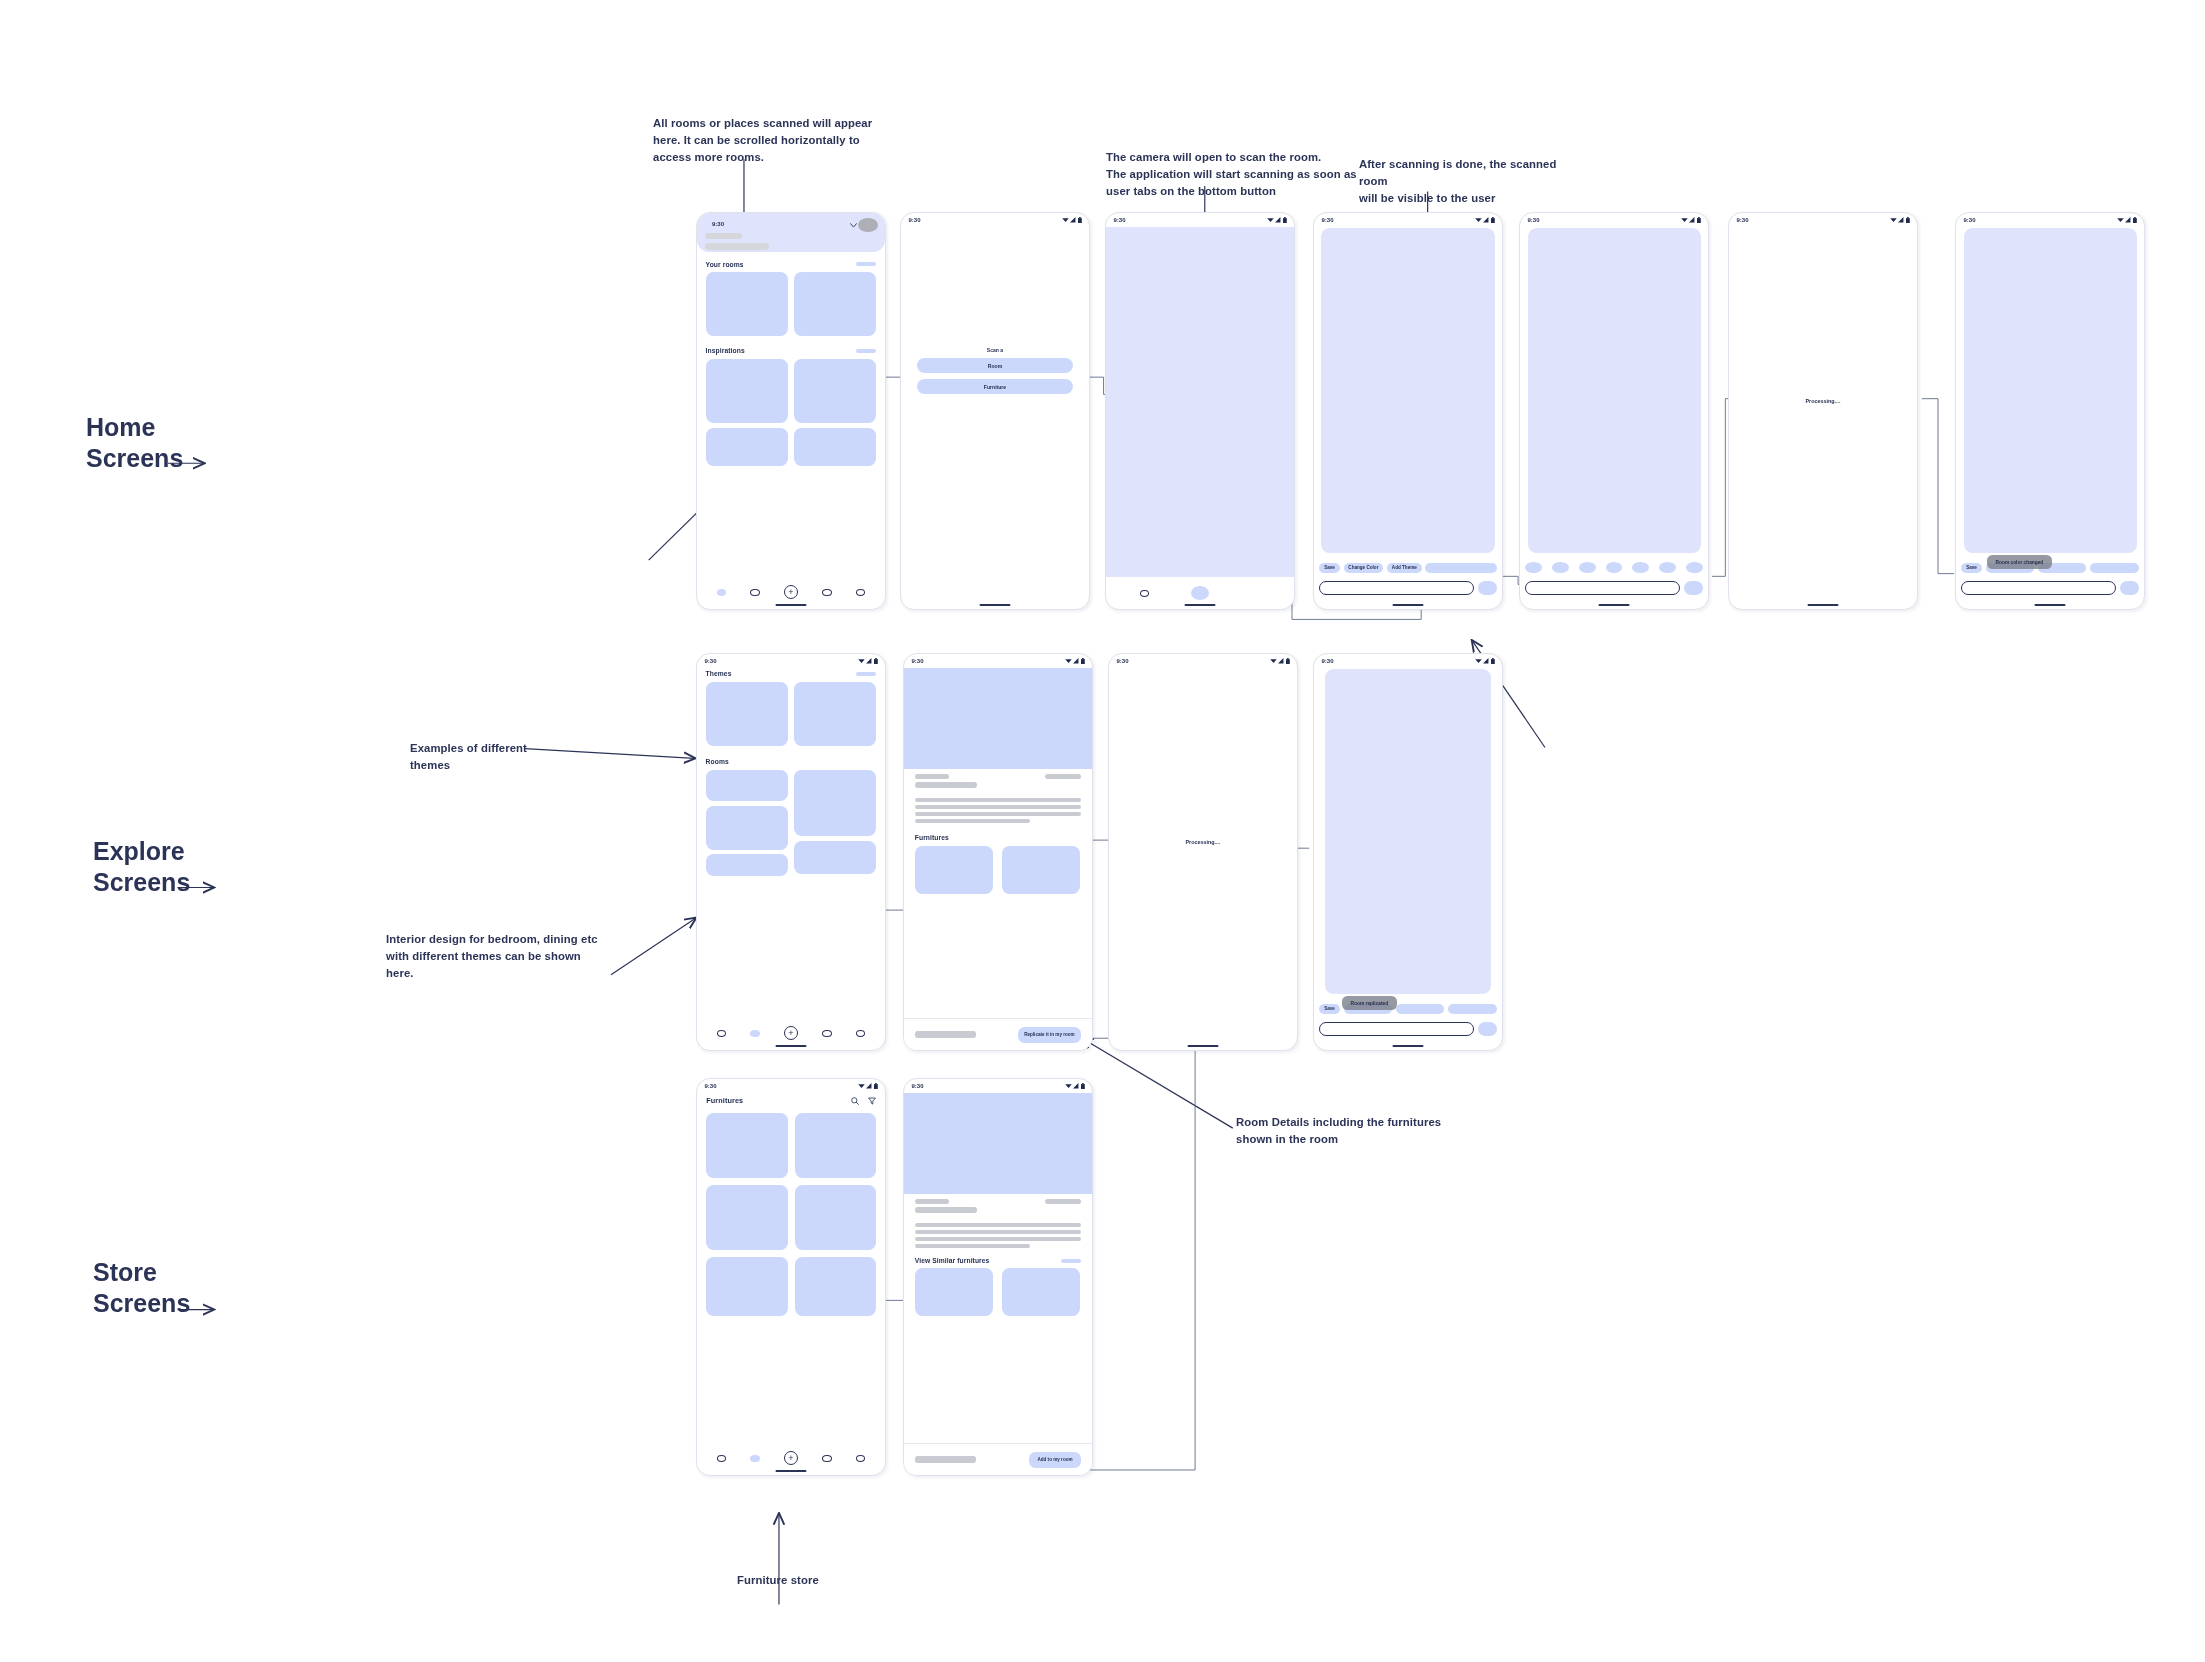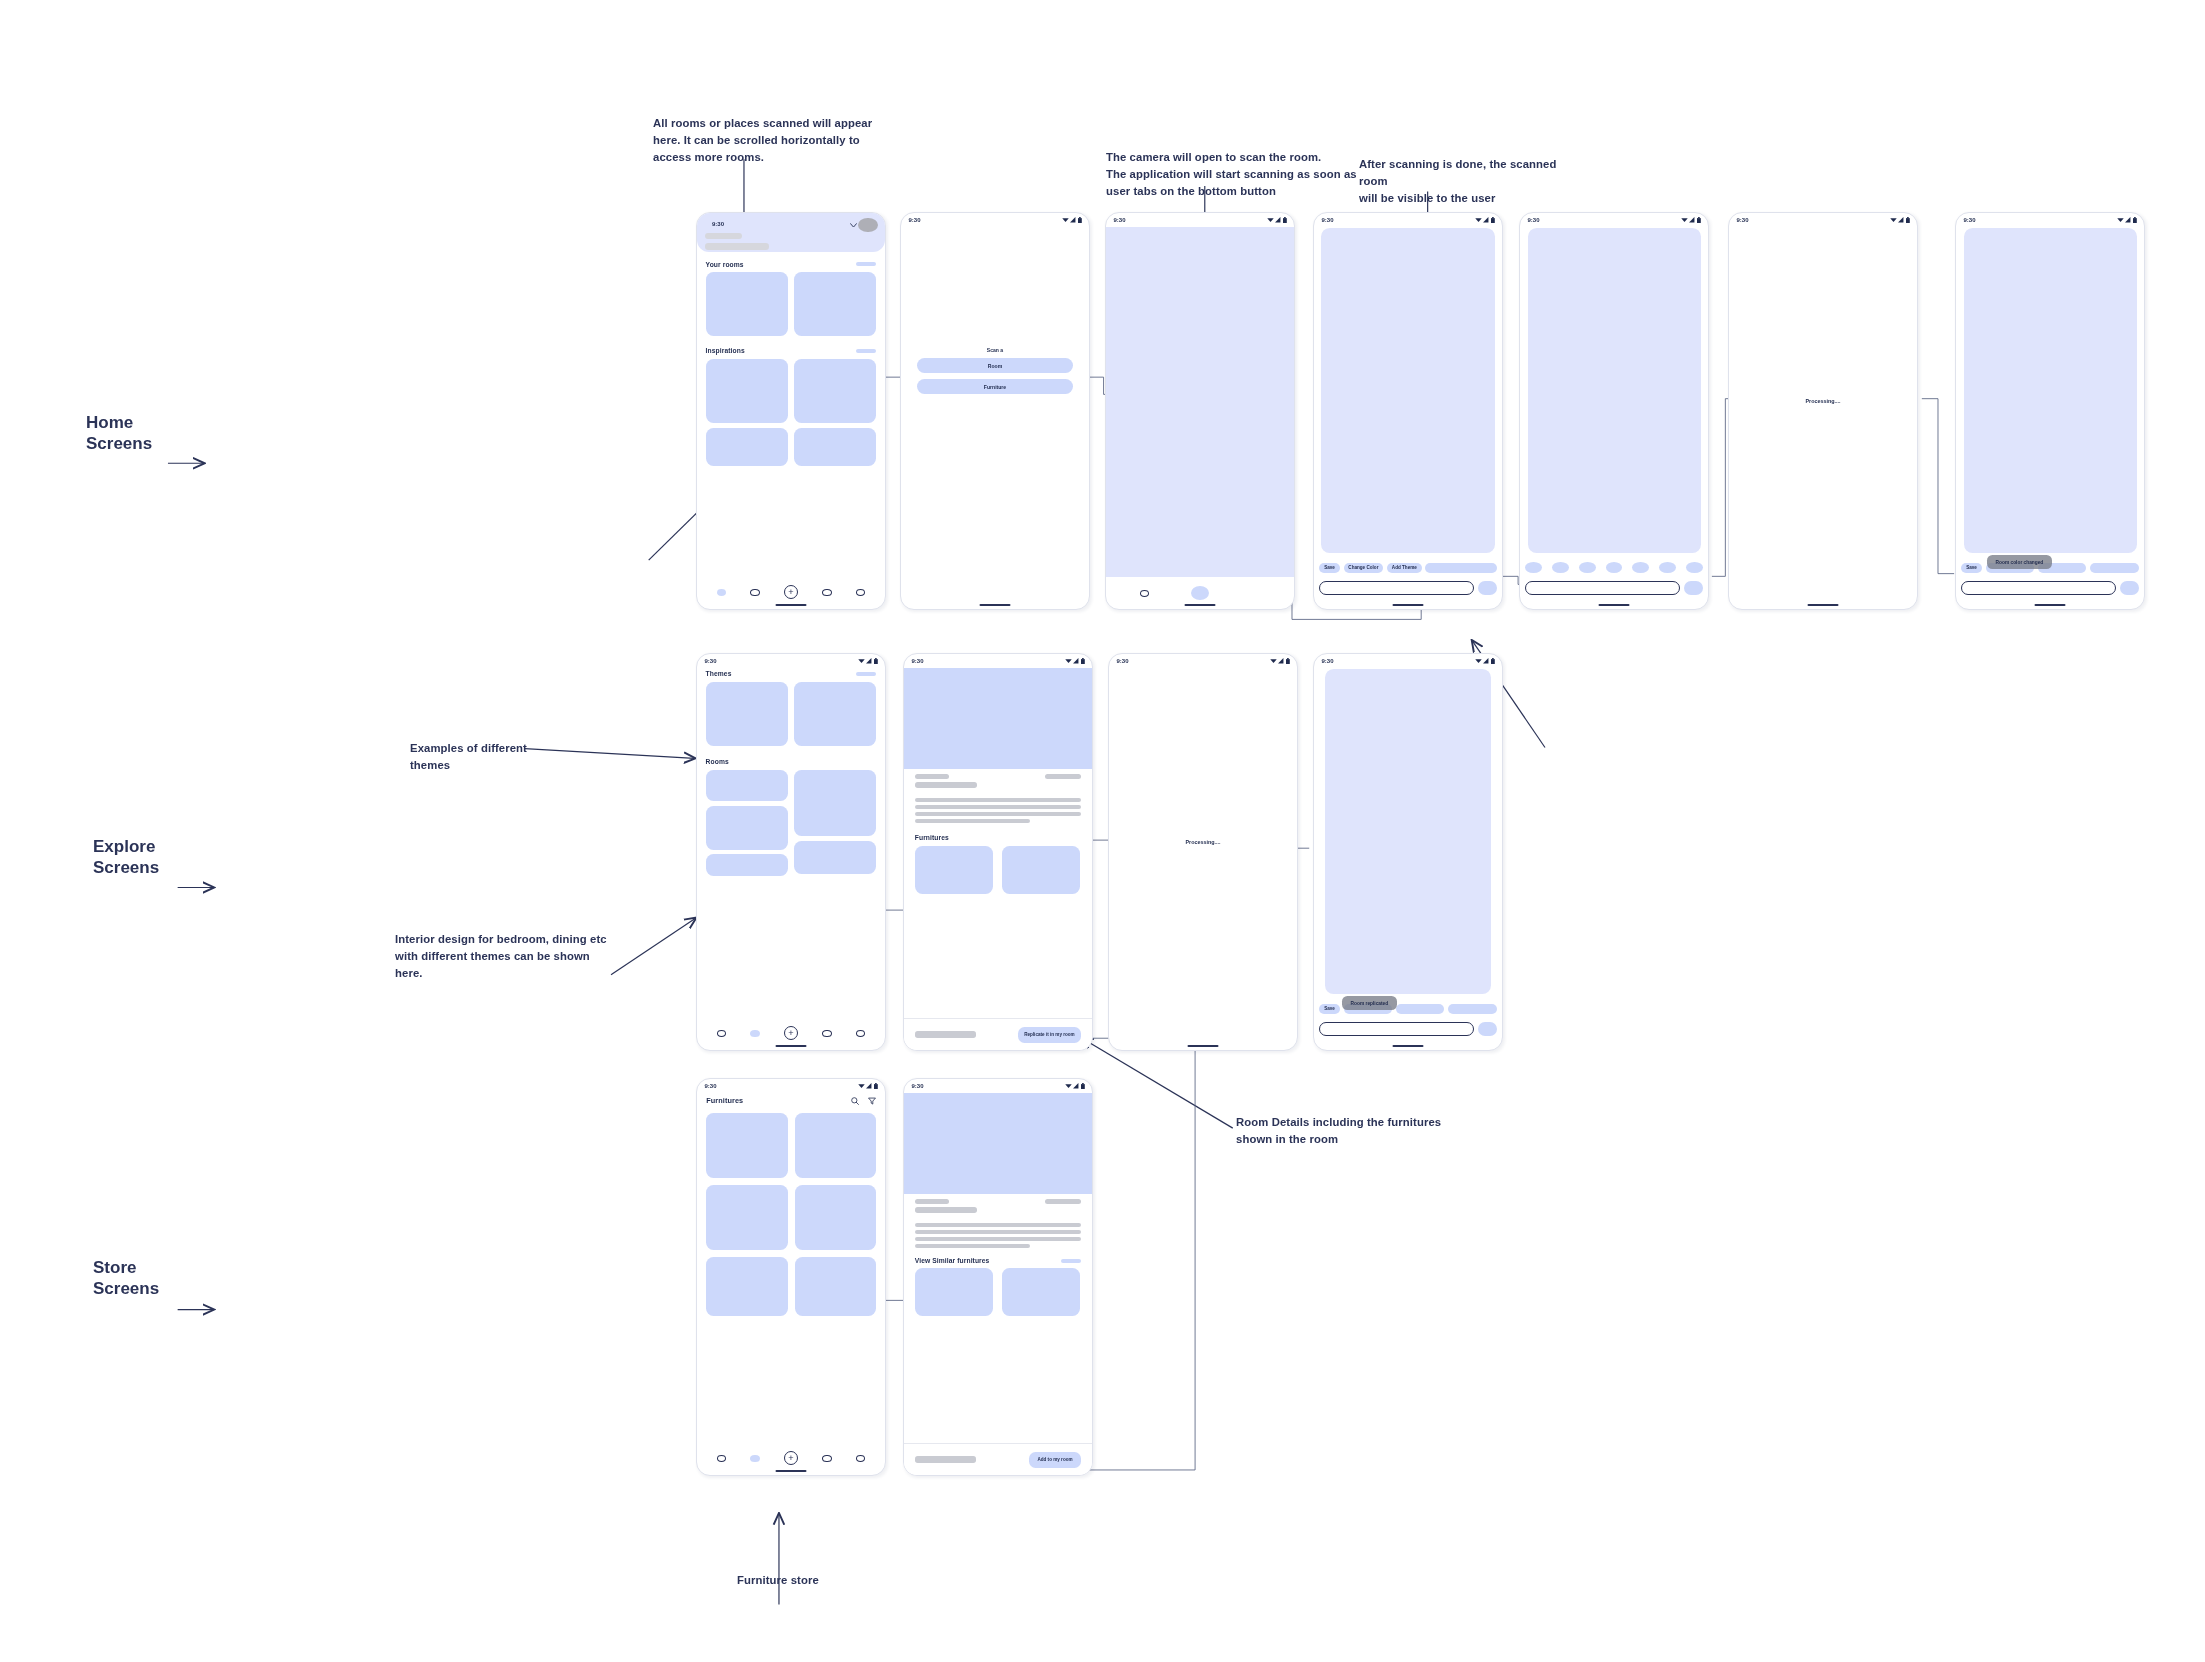--- a/index.html
+++ b/index.html
@@ -17,21 +17,21 @@
     color: #2b3357;
     font-size: 11.3px;
     line-height: 1.52;
     font-weight: 600;
     letter-spacing: 0.1px;
     white-space: pre-line;
   }
   .section-label {
     position: absolute;
     color: #2b3357;
-    font-size: 17px;
+    font-size: 25px;
     line-height: 1.24;
     font-weight: 600;
     white-space: pre-line;
   }
 
   
   .phone {
     position: absolute;
     width: 190px;
     height: 398px;
@@ -287,21 +287,21 @@
 user tabs on the bottom button</div>
 
   <div class="anno" style="left:1359px; top:156px; width:226px;">After scanning is done, the scanned room
 will be visible to the user</div>
 
 
 
   <div class="anno" style="left:410px; top:740px; width:135px;">Examples of different
 themes</div>
 
-  <div class="anno" style="left:395px; top:931px; width:215px;">Interior design for bedroom,  dining etc
+  <div class="anno" style="left:386px; top:931px; width:215px;">Interior design for bedroom,  dining etc
 with different themes can be shown
 here.</div>
 
   <div class="anno" style="left:1236px; top:1114px; width:215px;">Room Details including the furnitures
 shown in the room</div>
 
   <div class="anno" style="left:737px; top:1572px; width:140px;">Furniture store</div>
 
   <div class="phone" style="left:696px; top:212px;">
     <div class="screen">

